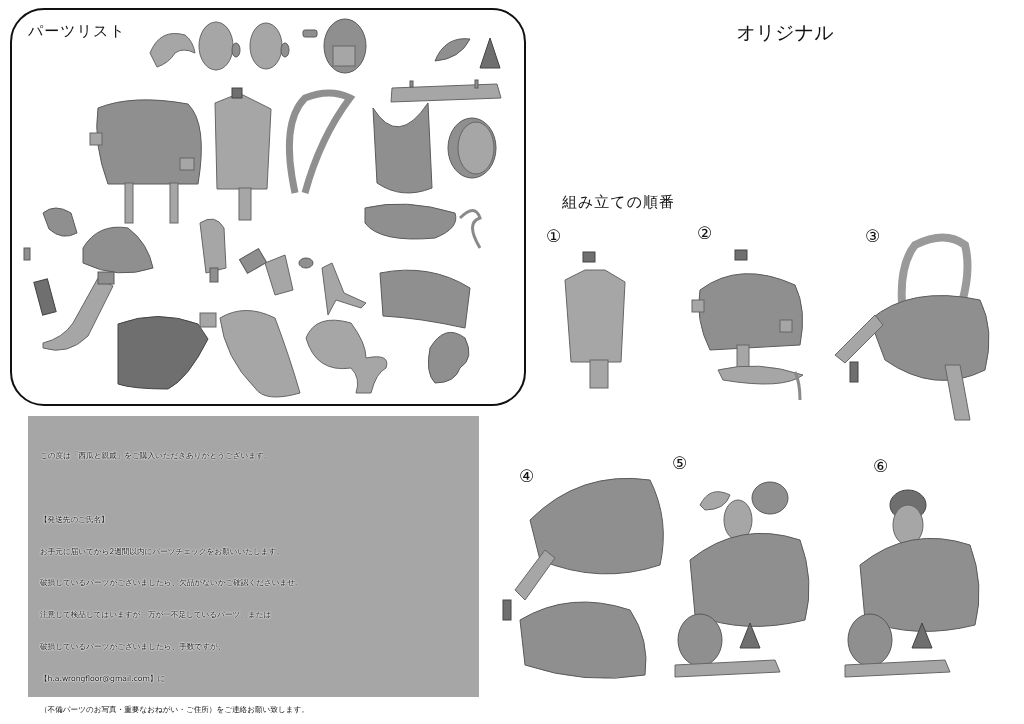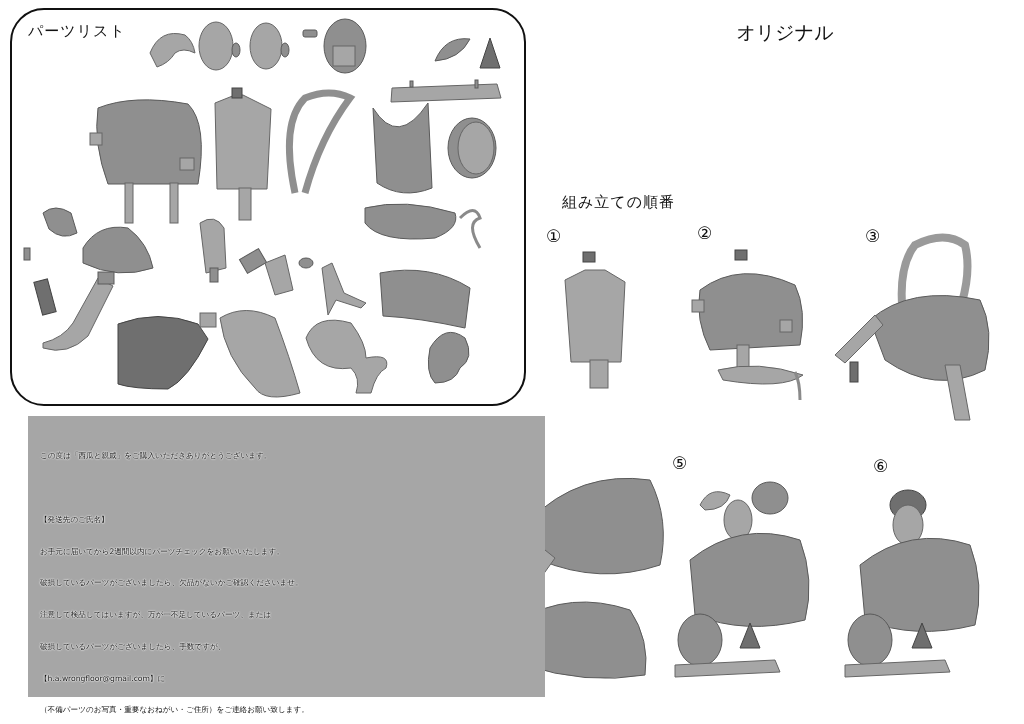--- a/index.html
+++ b/index.html
@@ -9,21 +9,21 @@
                border:2px solid #111; border-radius:34px; box-sizing:border-box; }
   .parts-title { position:absolute; left:28px; top:22px; font-size:15px; letter-spacing:1px;text-align:center; }
   .part { position:absolute; }
   .gray { fill:#8f8f8f; stroke:#5a5a5a; stroke-width:1; }
   .gray2 { fill:#a6a6a6; stroke:#666; stroke-width:1; }
   .gray3 { fill:#6f6f6f; stroke:#444; stroke-width:1; }
   .title-block { position:absolute; left:560px; top:18px; width:450px; text-align:center;
                  font-size:19px; line-height:28px; }
   .order-title { position:absolute; left:546px; top:193px; font-size:15px; letter-spacing:1px;margin-left:16px; }
   .step-num { position:absolute; font-size:17px; }
-  .notice { position:absolute; left:28px; top:416px; width:517px; height:281px; background:#a6a6a6; }
+  .notice { position:absolute; left:28px; top:416px; width:451px; height:281px; background:#a6a6a6; }
   .notice-text { position:absolute; left:12px; top:14px; font-size:7.6px; line-height:10.6px; color:#111;
                  text-shadow: 0 0 2px #fff, 0 0 2px #fff, 0 0 1px #fff; white-space:pre; }
   .notice-text p { margin:0; }
   .notice-text .gap { height:10.6px; }
 </style>
 </head>
 <body>
 
 <div class="parts-box"></div>
 <div class="parts-title">パーツリスト</div>

